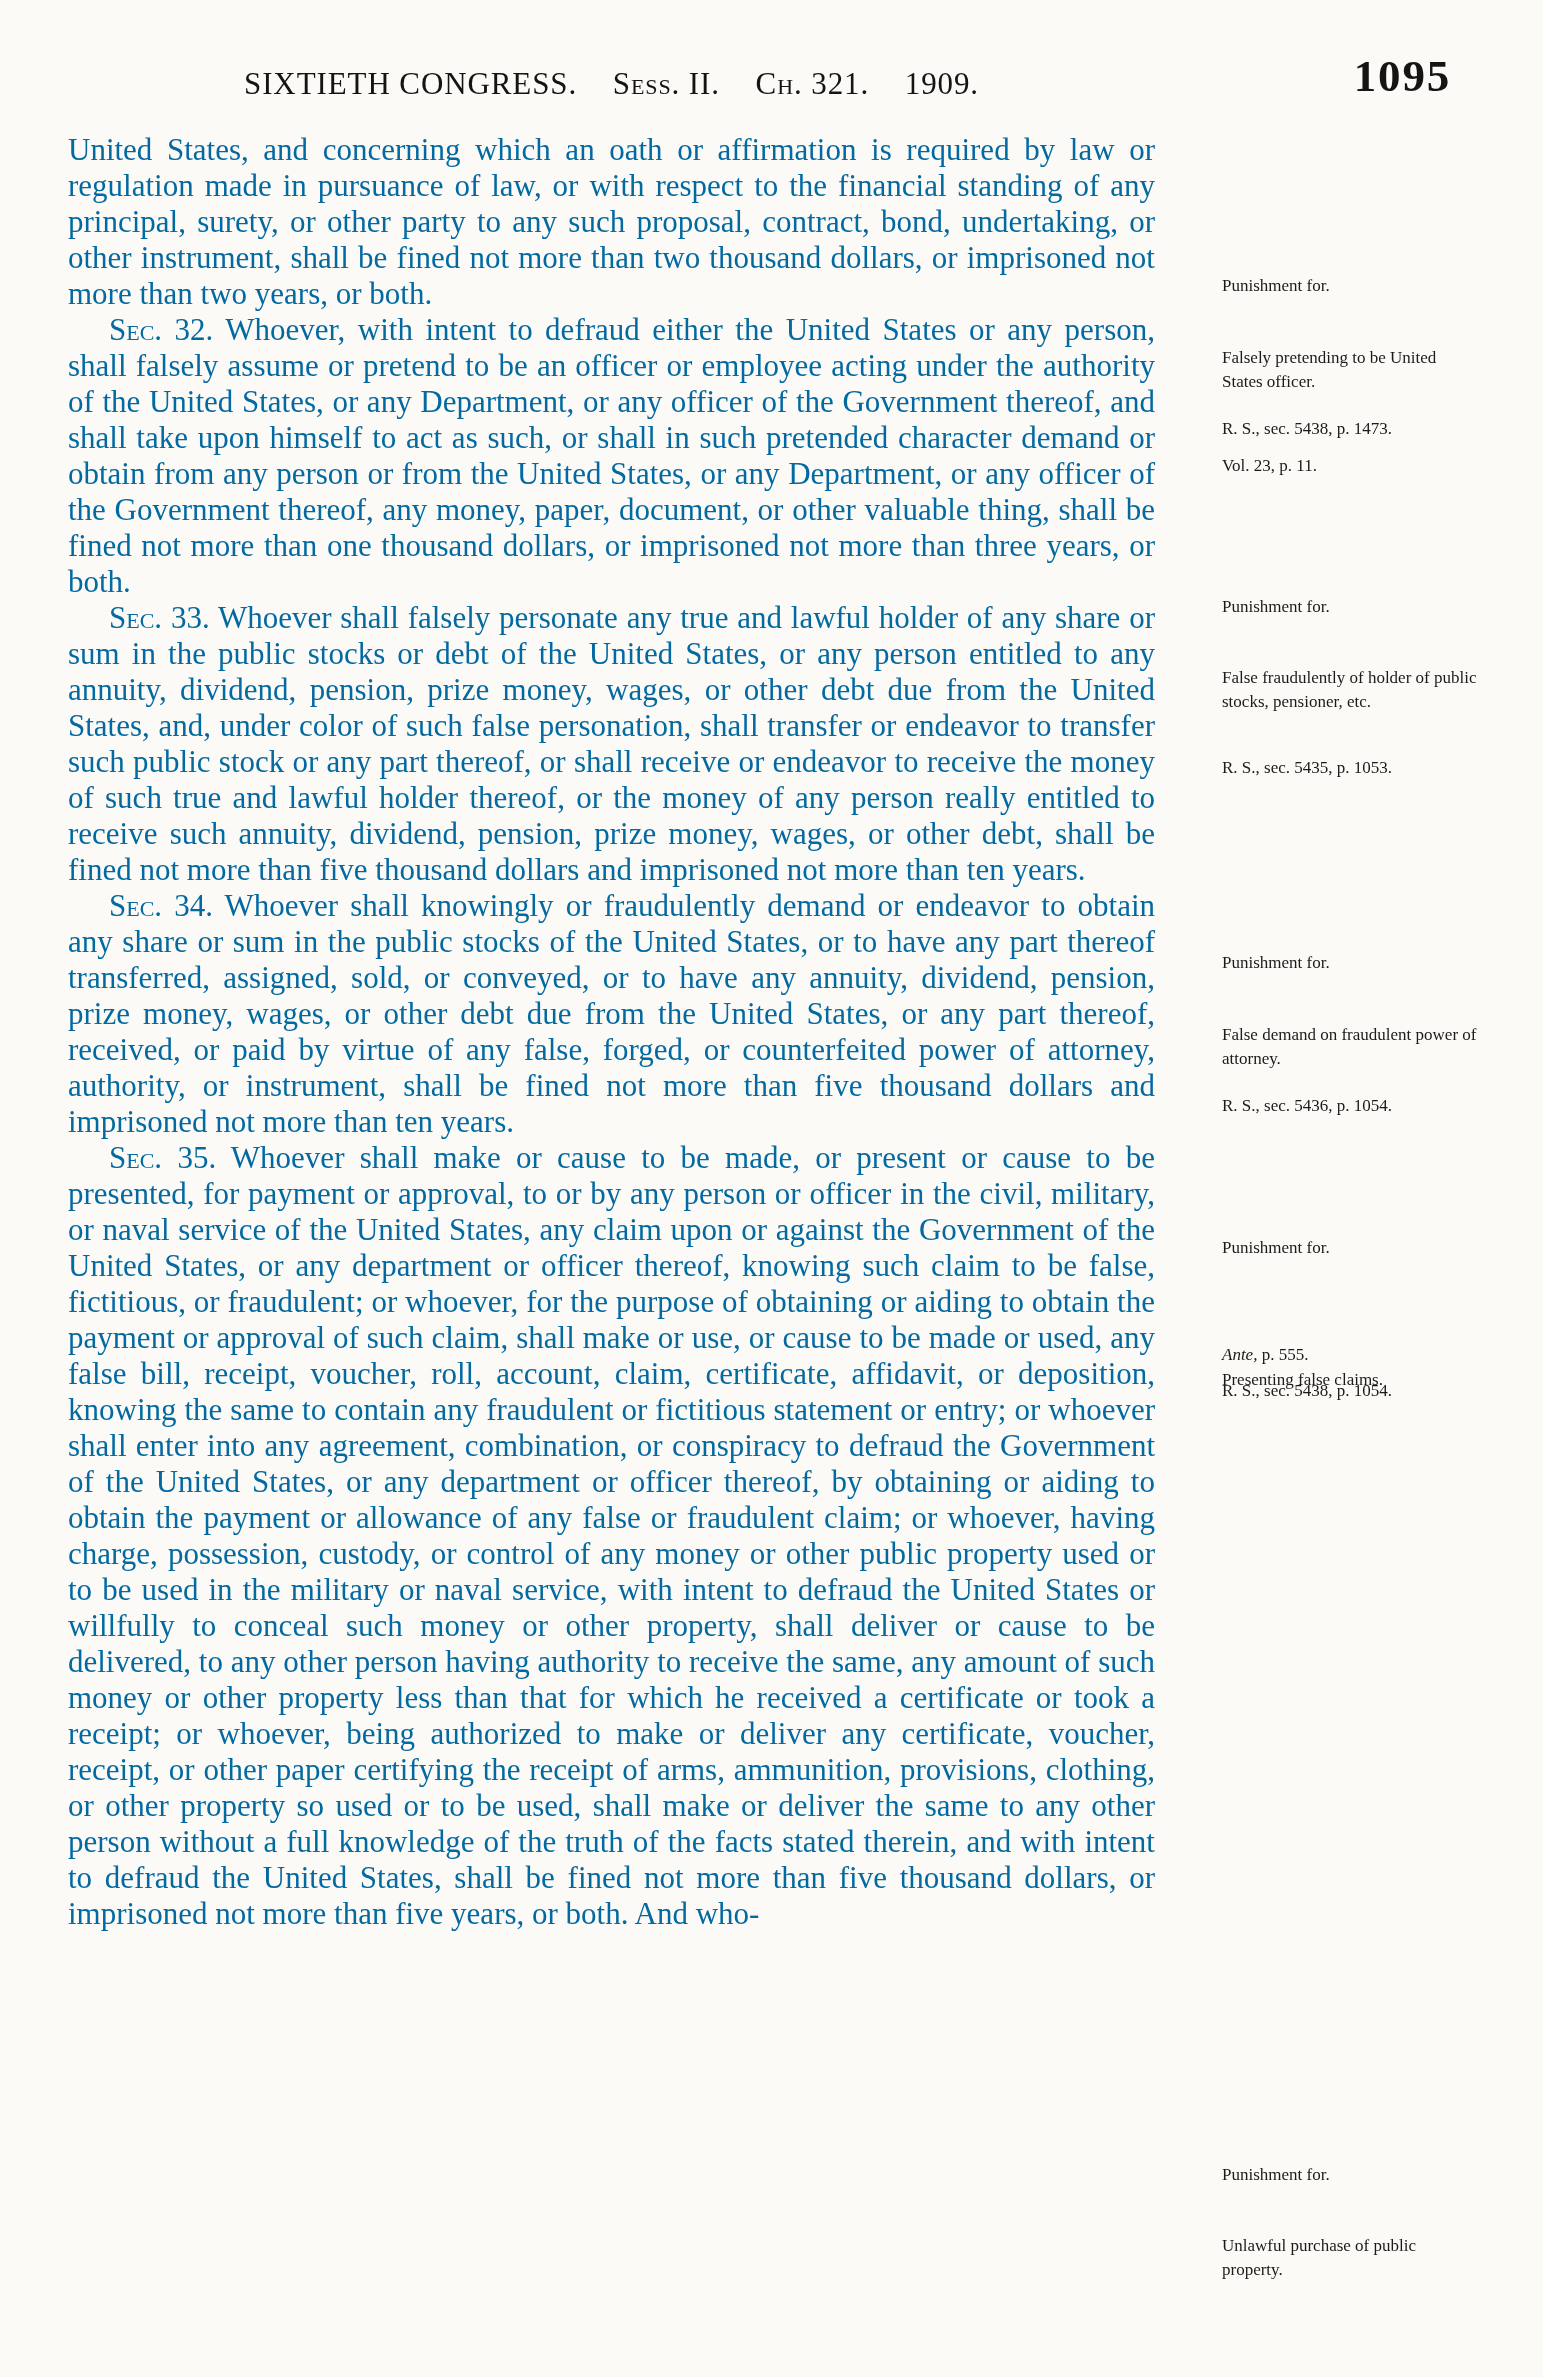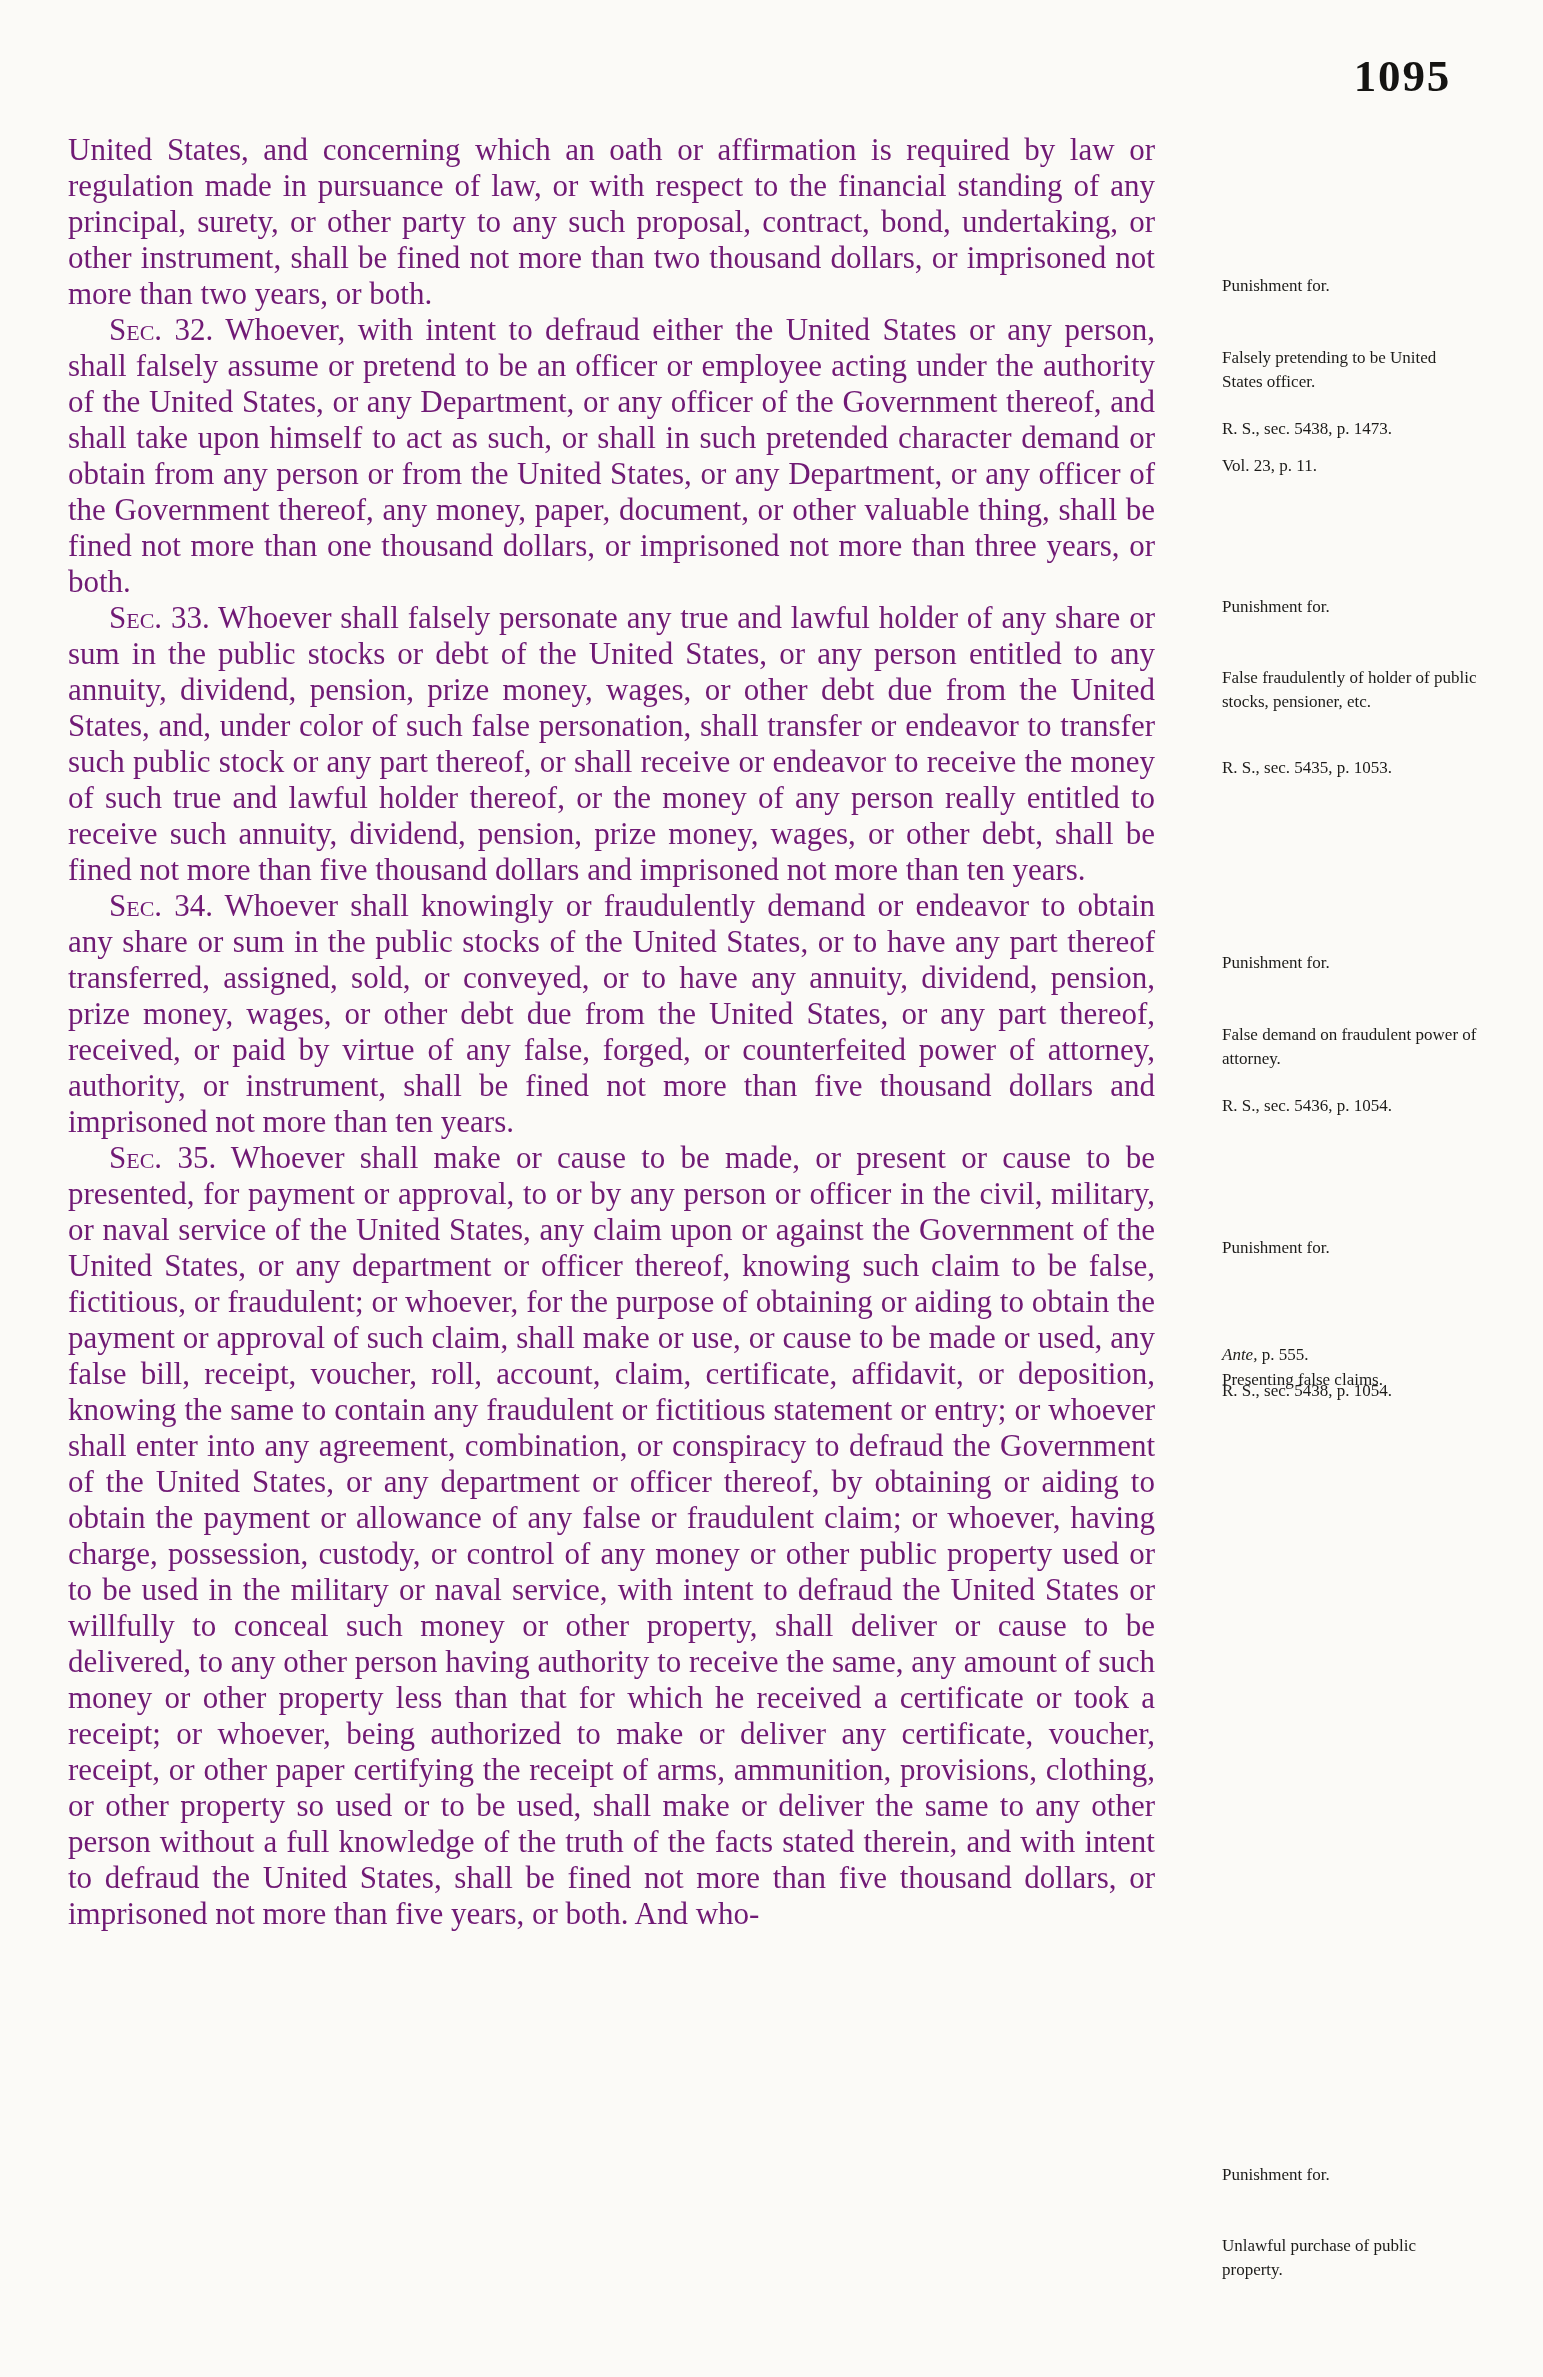--- a/index.html
+++ b/index.html
@@ -38,21 +38,21 @@
   }
   
   .body-col {
     position: absolute;
     top: 132px;
     left: 68px;
     width: 1087px;
     font-size: 31px;
     line-height: 36px;
     text-align: justify;
-    color: #701a75;
+    color: #0369a1;
   }
   p.para { text-indent: 41px; }
   p.para.continuation { text-indent: 0; }
   .sec-label { font-variant: small-caps; }
   
   .mnote {
     position: absolute;
     left: 1222px;
     width: 257px;
     font-size: 17px;
@@ -60,20 +60,26 @@
     color: #1c1b19;
     text-align: left;
   }
   .mnote .it { font-style: italic; }
 </style>
 </head>
 <body>
 
 <div class="page">
 
+  <div class="running-head">
+    <span class="seg">SIXTIETH CONGRESS.</span>
+    <span class="seg smallcaps">Sess. II.</span>
+    <span class="seg smallcaps">Ch. 321.</span>
+    <span class="seg">1909.</span>
+  </div>
   <div class="folio">1095</div>
 
   <div class="body-col">
     <p class="para continuation"><span>United States, and concerning which an oath or affirmation is required by law or regulation made in pursuance of law, or with respect to the financial standing of any principal, surety, or other party to any such proposal, contract, bond, undertaking, or other instrument, shall be fined not more than two thousand dollars, or imprisoned not more than two years, or both.</span></p>
     <p class="para"><span class="sec-label">Sec. 32.</span><span> Whoever, with intent to defraud either the United States or any person, shall falsely assume or pretend to be an officer or employee acting under the authority of the United States, or any Department, or any officer of the Government thereof, and shall take upon himself to act as such, or shall in such pretended character demand or obtain from any person or from the United States, or any Department, or any officer of the Government thereof, any money, paper, document, or other valuable thing, shall be fined not more than one thousand dollars, or imprisoned not more than three years, or both.</span></p>
     <p class="para"><span class="sec-label">Sec. 33.</span><span> Whoever shall falsely personate any true and lawful holder of any share or sum in the public stocks or debt of the United States, or any person entitled to any annuity, dividend, pension, prize money, wages, or other debt due from the United States, and, under color of such false personation, shall transfer or endeavor to transfer such public stock or any part thereof, or shall receive or endeavor to receive the money of such true and lawful holder thereof, or the money of any person really entitled to receive such annuity, dividend, pension, prize money, wages, or other debt, shall be fined not more than five thousand dollars and imprisoned not more than ten years.</span></p>
     <p class="para"><span class="sec-label">Sec. 34.</span><span> Whoever shall knowingly or fraudulently demand or endeavor to obtain any share or sum in the public stocks of the United States, or to have any part thereof transferred, assigned, sold, or conveyed, or to have any annuity, dividend, pension, prize money, wages, or other debt due from the United States, or any part thereof, received, or paid by virtue of any false, forged, or counterfeited power of attorney, authority, or instrument, shall be fined not more than five thousand dollars and imprisoned not more than ten years.</span></p>
     <p class="para"><span class="sec-label">Sec. 35.</span><span> Whoever shall make or cause to be made, or present or cause to be presented, for payment or approval, to or by any person or officer in the civil, military, or naval service of the United States, any claim upon or against the Government of the United States, or any department or officer thereof, knowing such claim to be false, fictitious, or fraudulent; or whoever, for the purpose of obtaining or aiding to obtain the payment or approval of such claim, shall make or use, or cause to be made or used, any false bill, receipt, voucher, roll, account, claim, certificate, affidavit, or deposition, knowing the same to contain any fraudulent or fictitious statement or entry; or whoever shall enter into any agreement, combination, or conspiracy to defraud the Government of the United States, or any department or officer thereof, by obtaining or aiding to obtain the payment or allowance of any false or fraudulent claim; or whoever, having charge, possession, custody, or control of any money or other public property used or to be used in the military or naval service, with intent to defraud the United States or willfully to conceal such money or other property, shall deliver or cause to be delivered, to any other person having authority to receive the same, any amount of such money or other property less than that for which he received a certificate or took a receipt; or whoever, being authorized to make or deliver any certificate, voucher, receipt, or other paper certifying the receipt of arms, ammunition, provisions, clothing, or other property so used or to be used, shall make or deliver the same to any other person without a full knowledge of the truth of the facts stated therein, and with intent to defraud the United States, shall be fined not more than five thousand dollars, or imprisoned not more than five years, or both.  And who-</span></p>
   </div>
 

